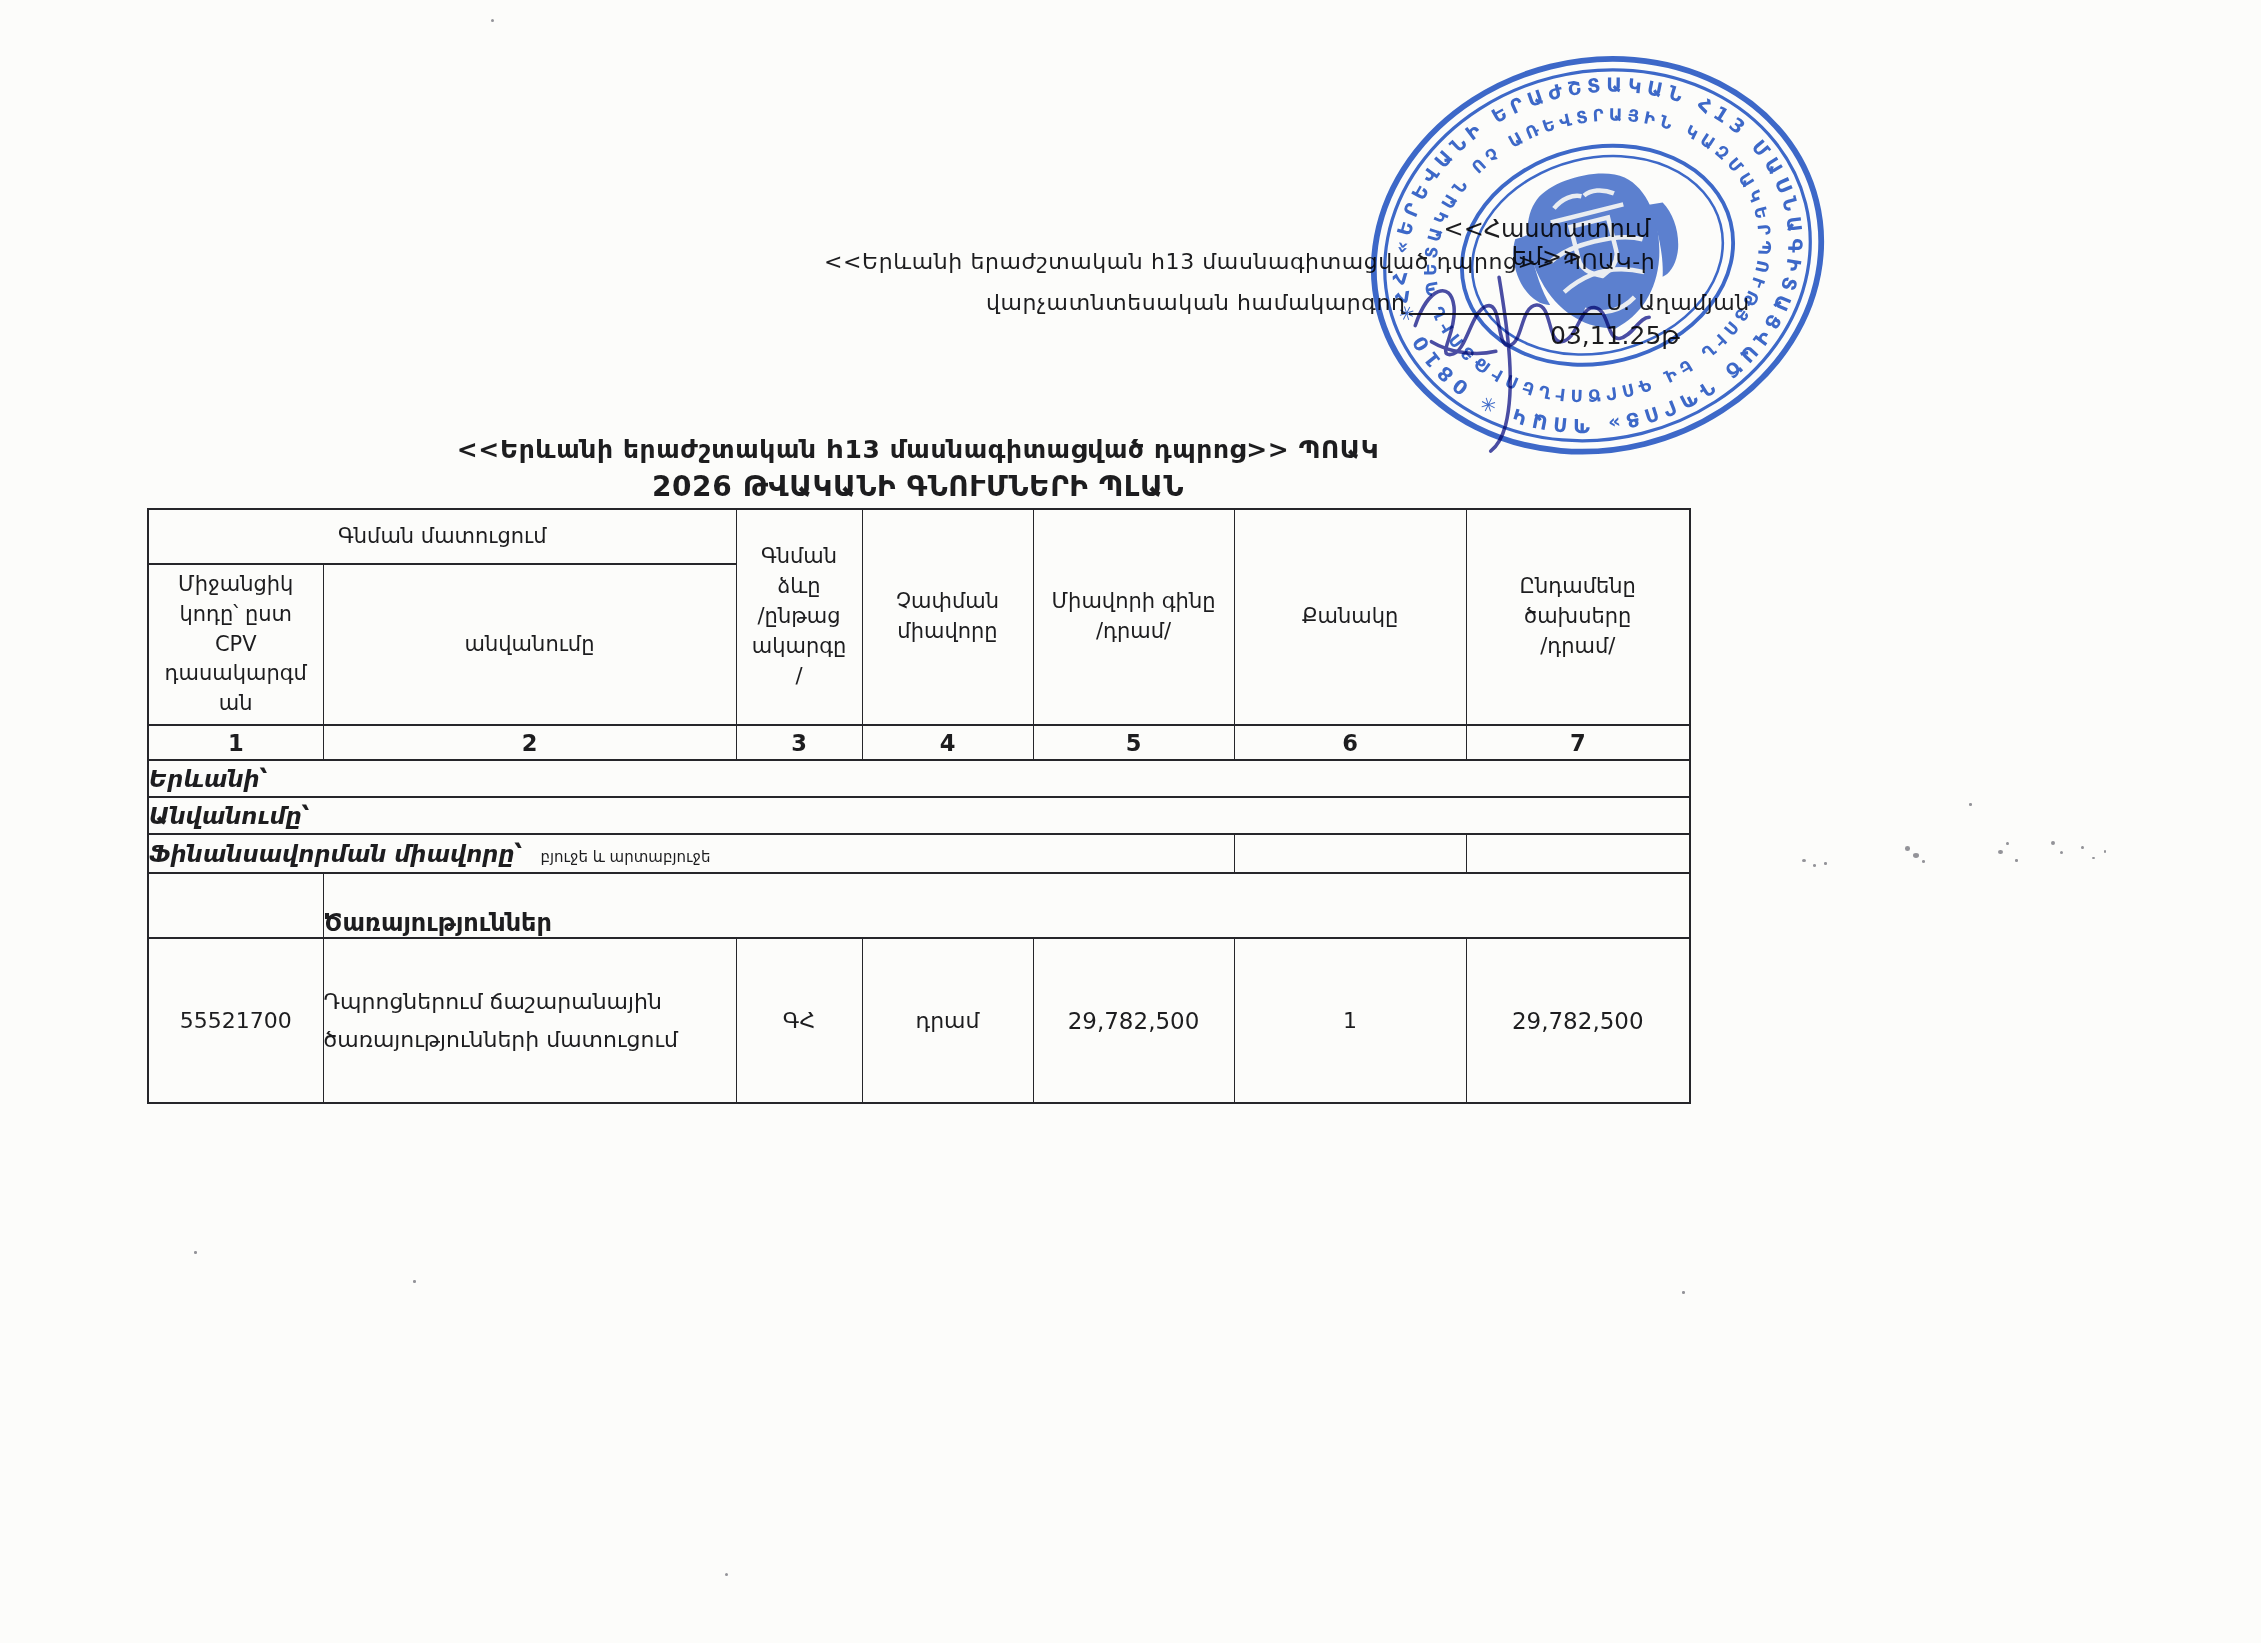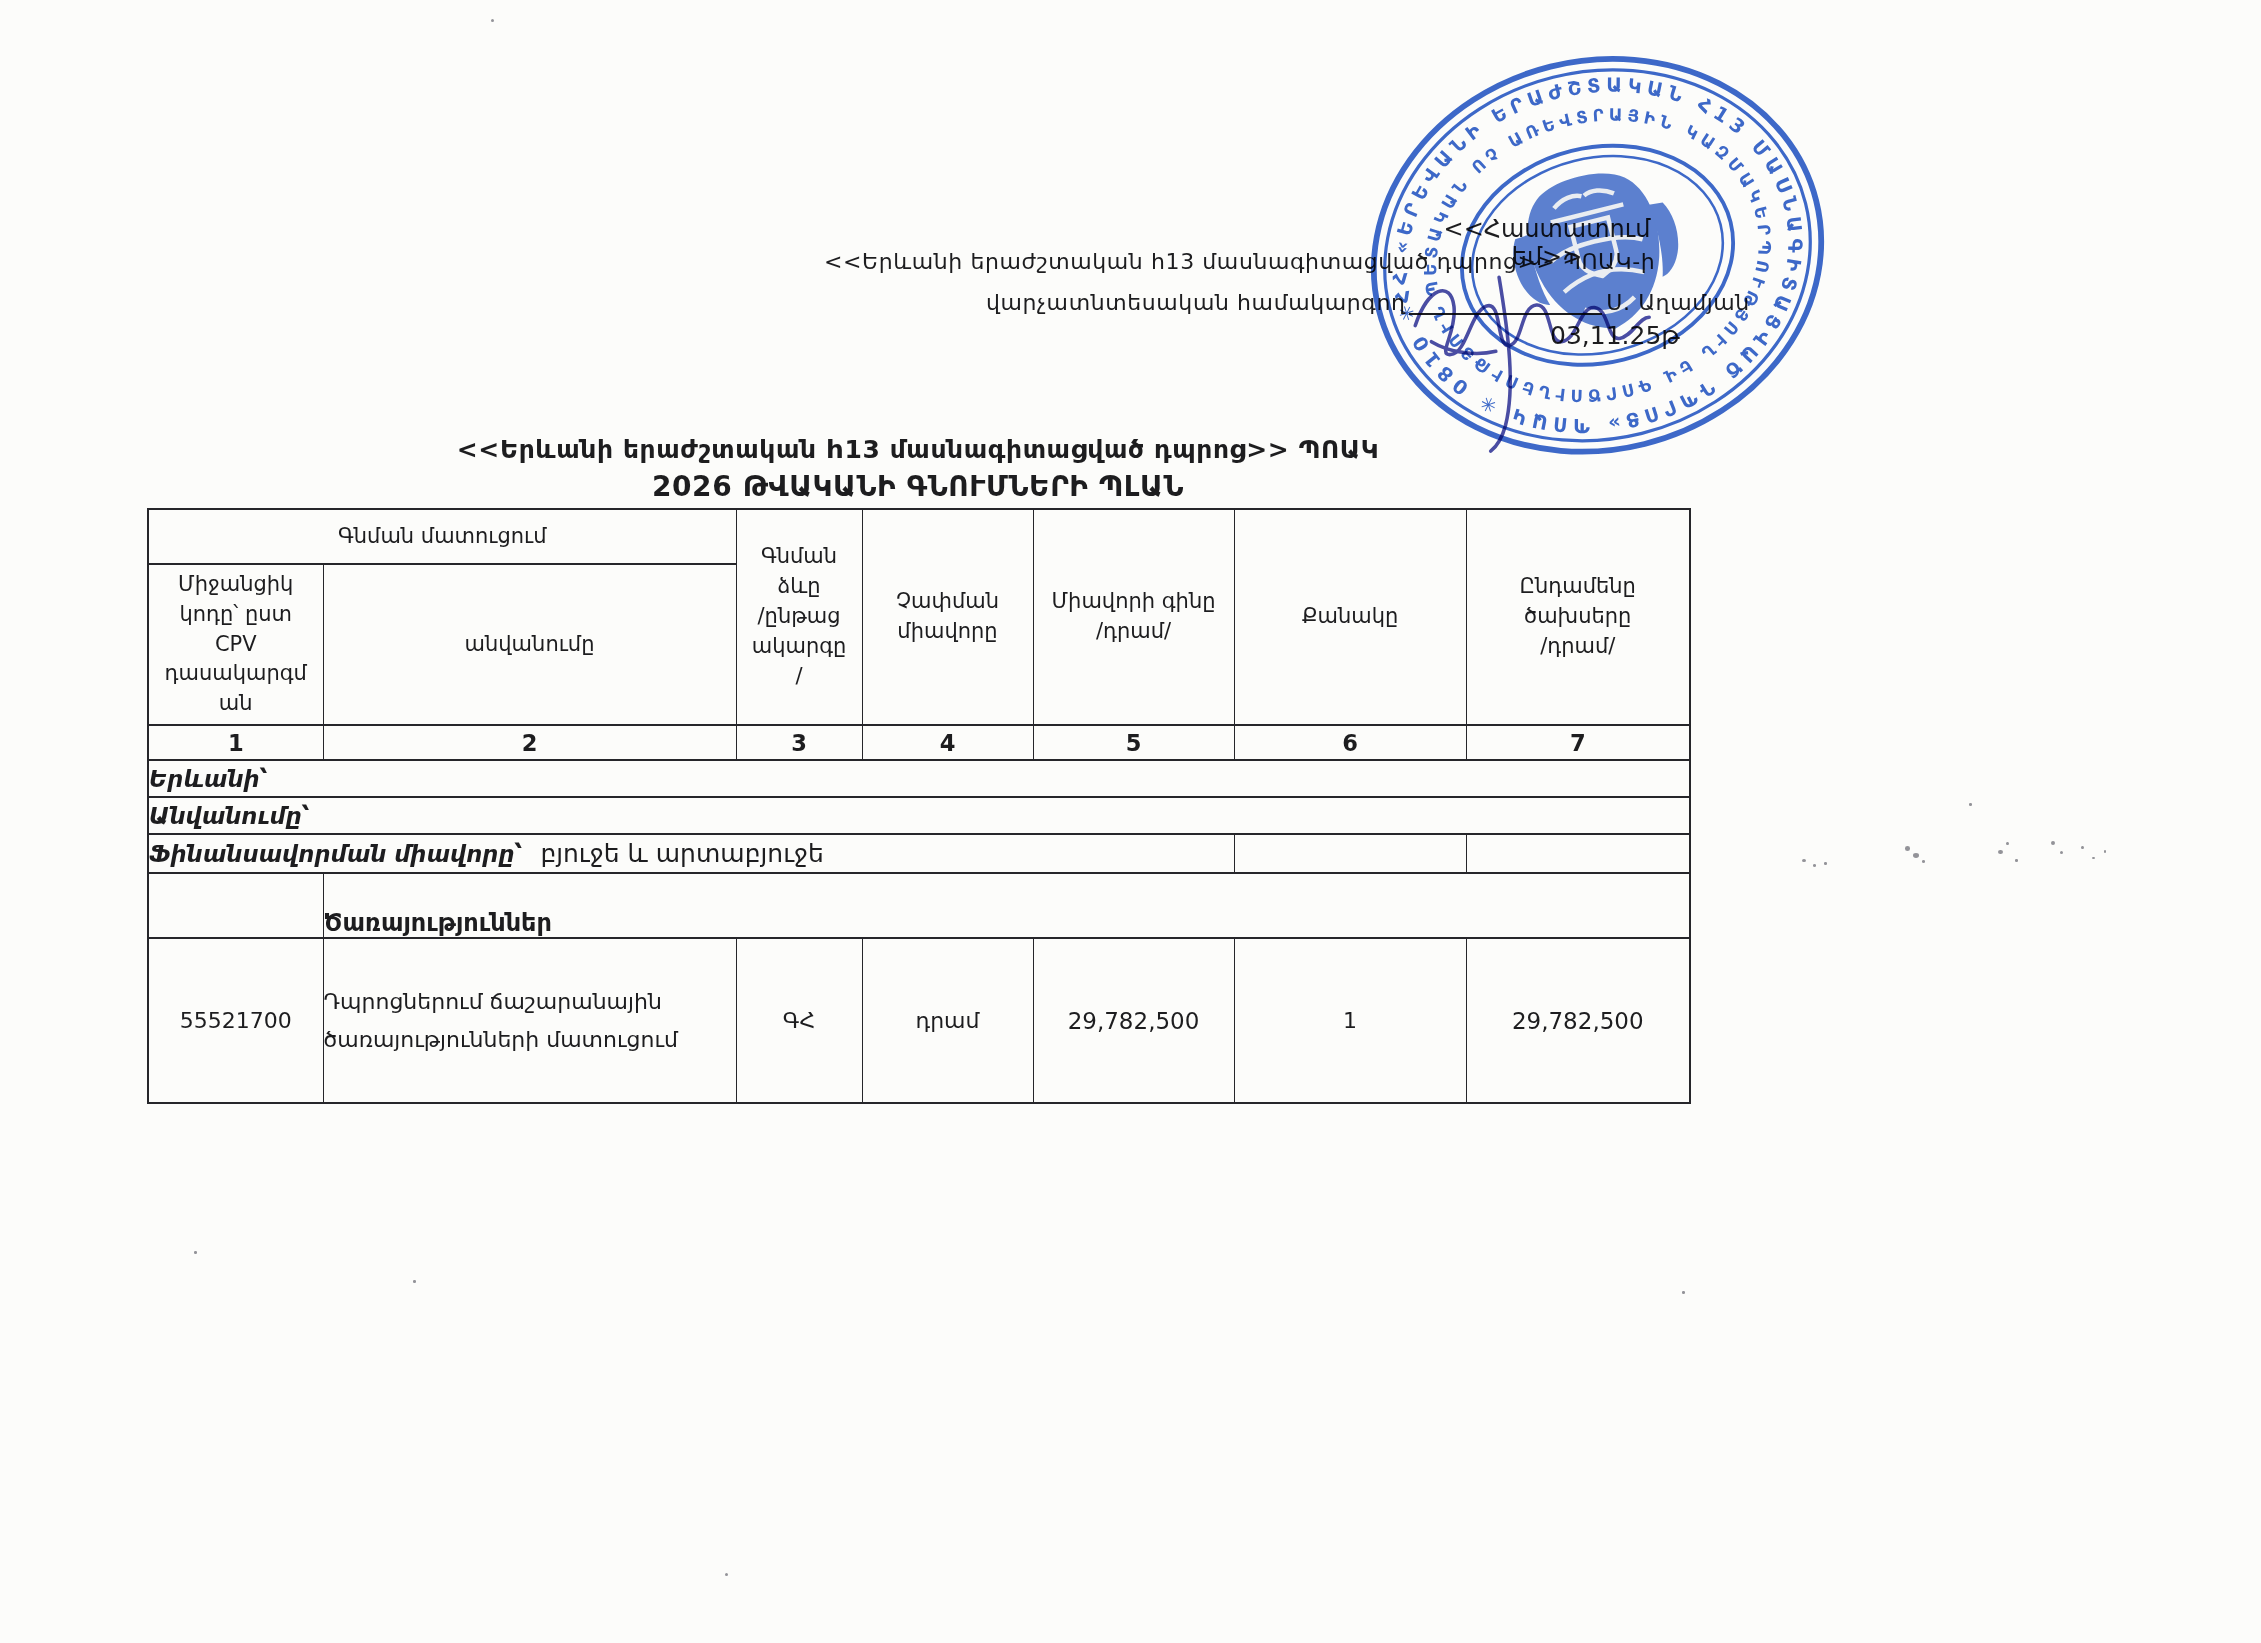--- a/index.html
+++ b/index.html
@@ -30,21 +30,21 @@
     border:2.6px solid #26262a;}
   table.plan td{border:1.9px solid #26262a;border-top-width:2.6px;border-bottom-width:2.6px;
     padding:0;overflow:hidden;}
   .r1{height:55px;} .r2{height:161px;} .r3{height:35px;} .r4{height:37px;}
   .r5{height:37px;} .r6{height:39px;} .r7{height:65px;} .r8{height:165px;padding-left:8px;}
   .cc{text-align:center;vertical-align:middle;}
   .pre{white-space:pre-line;margin-top:12px;}
   .hdr{font-size:21px;line-height:1.42;}
   .numrow{font-weight:700;font-size:22.6px;}
   .rowlbl{font-weight:700;font-style:italic;font-size:22.6px;padding-left:9px;vertical-align:middle;}
-  .fin-val{font-weight:400;font-style:normal;font-size:25px;margin-left:18px;}
+  .fin-val{font-weight:400;font-style:normal;font-size:15px;margin-left:18px;}
   .section{font-weight:700;font-size:24px;vertical-align:bottom;padding:0 0 5.2px 10.3px;}
   .d{font-size:22px;}
   .d-name{padding-left:13px;line-height:1.7;}
   .d-big{font-size:23px;}
   
   .stamp{position:absolute;left:1359px;top:46px;z-index:3;mix-blend-mode:multiply;opacity:.95;}
   .signature{position:absolute;left:1354px;top:245px;z-index:4;mix-blend-mode:multiply;}
   
   .speck{position:absolute;background:#5b5b64;border-radius:50%;opacity:.65;z-index:1;}
 </style>

